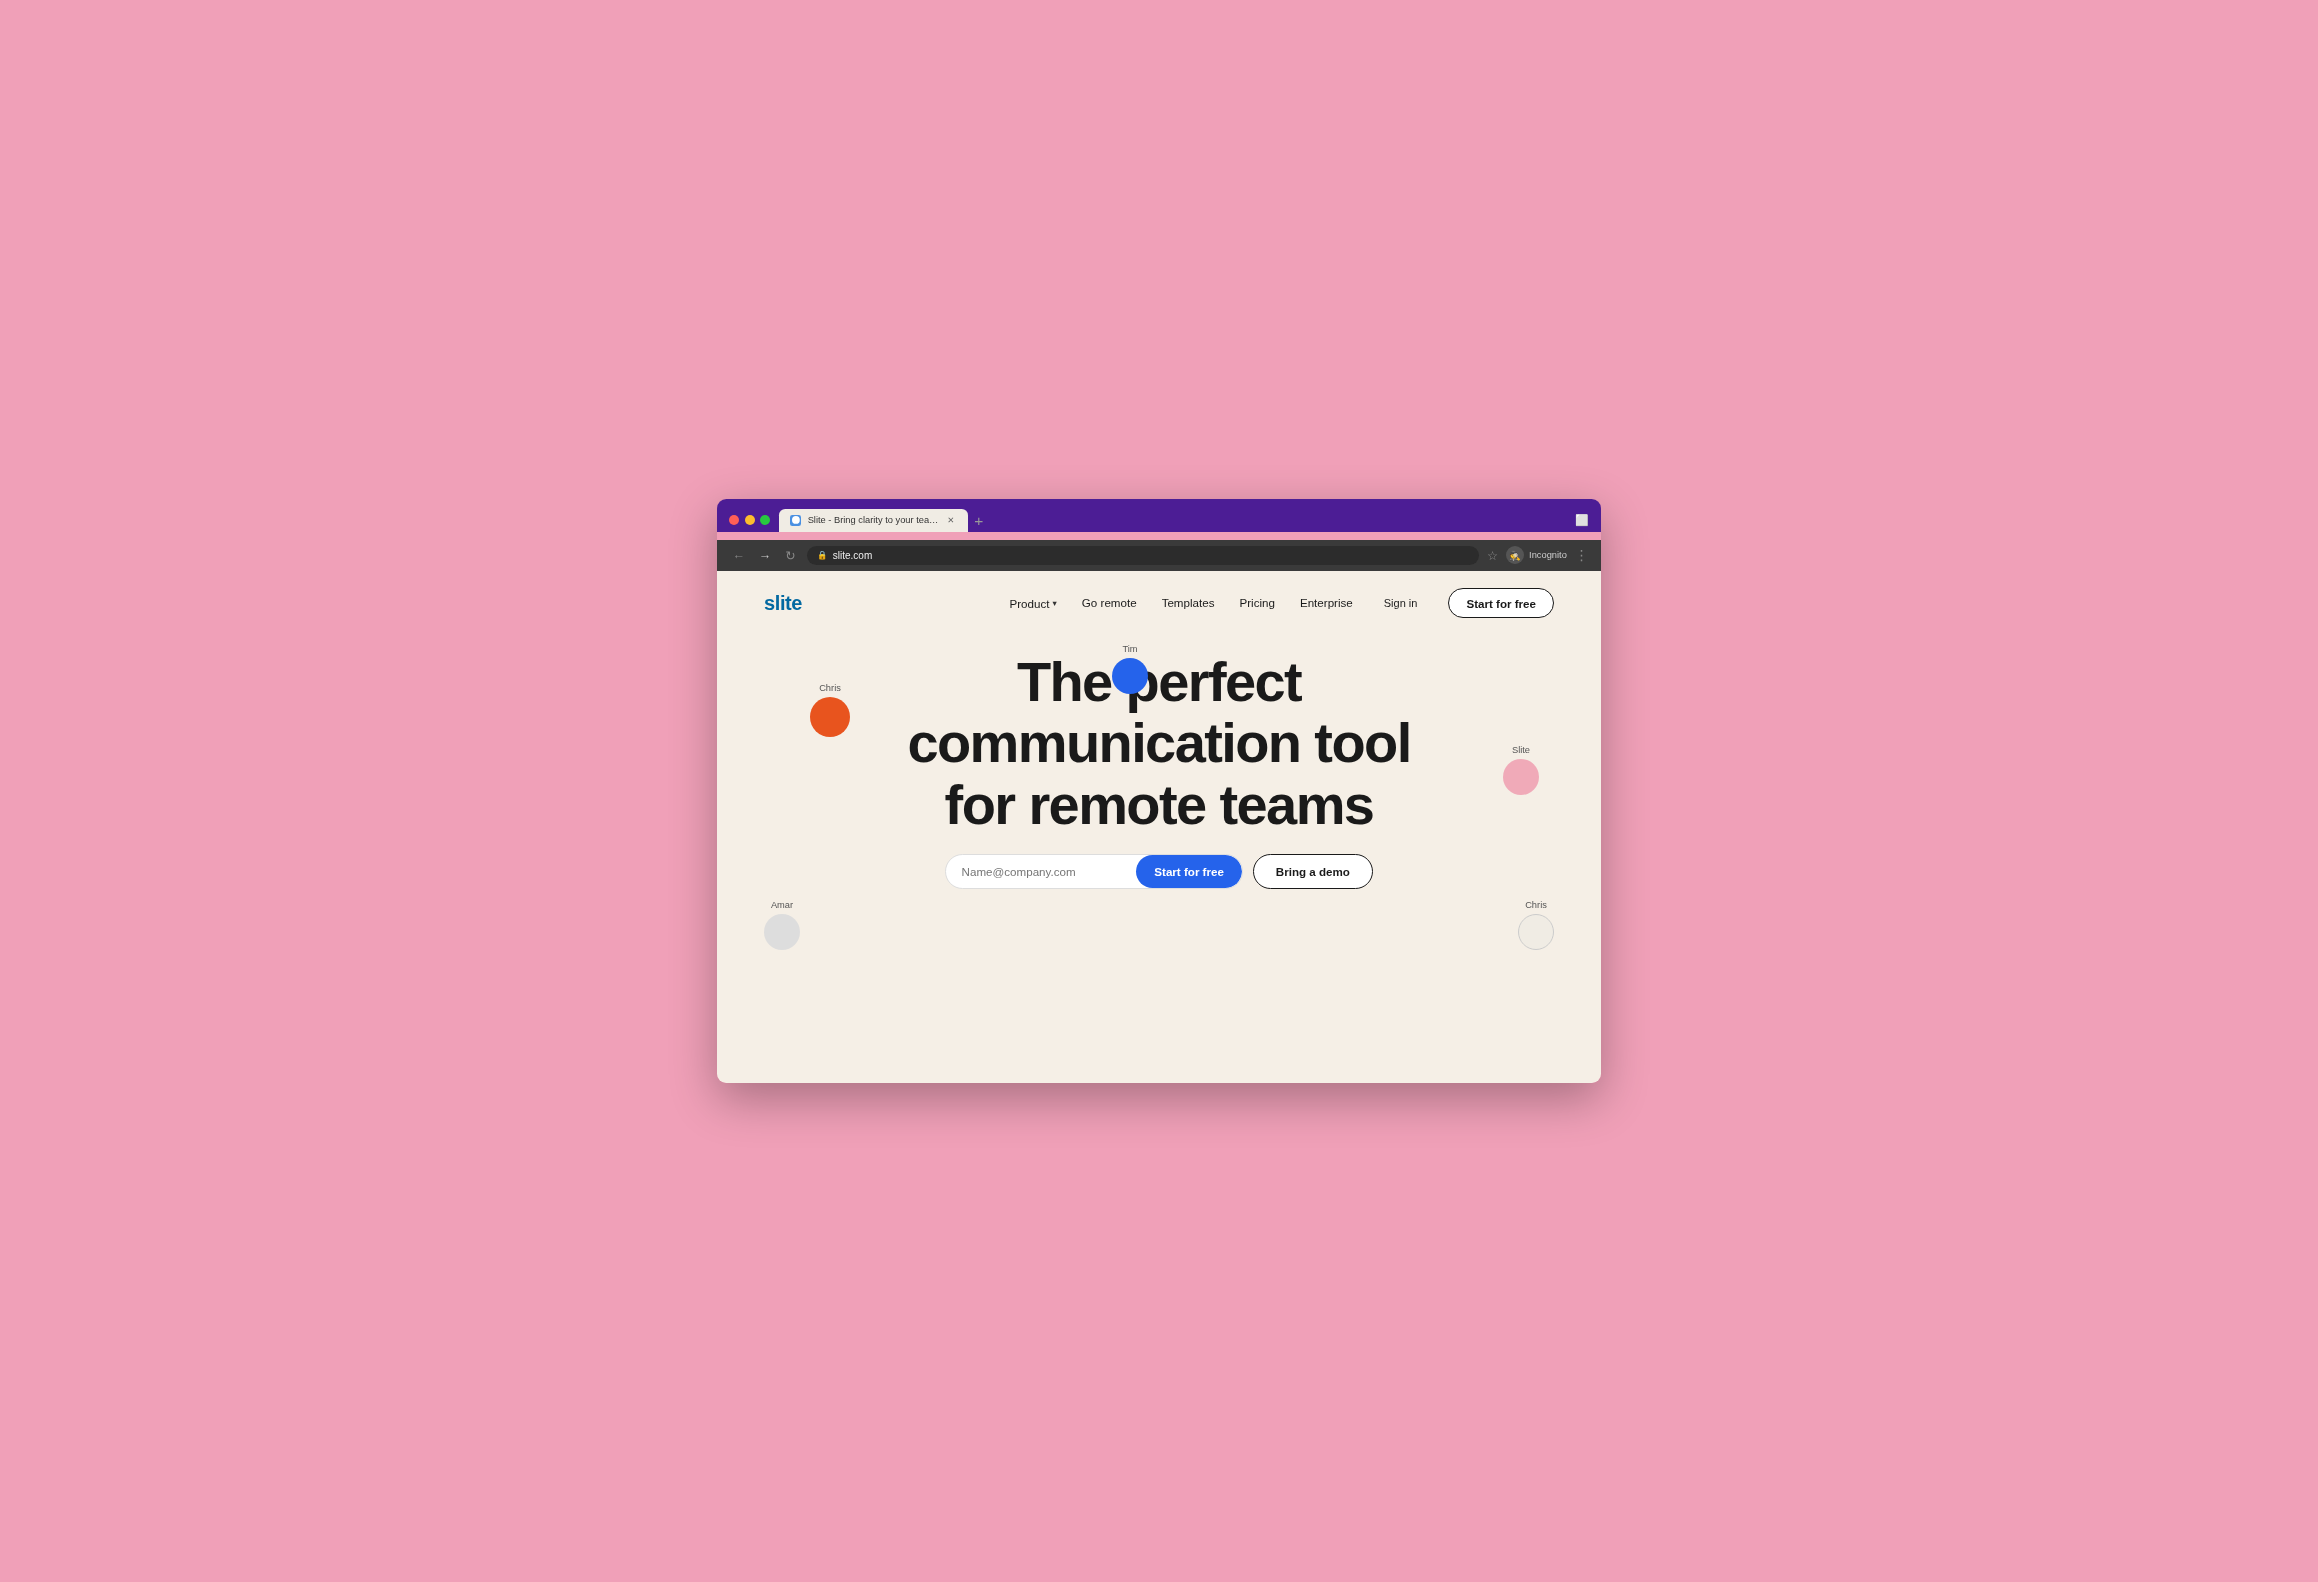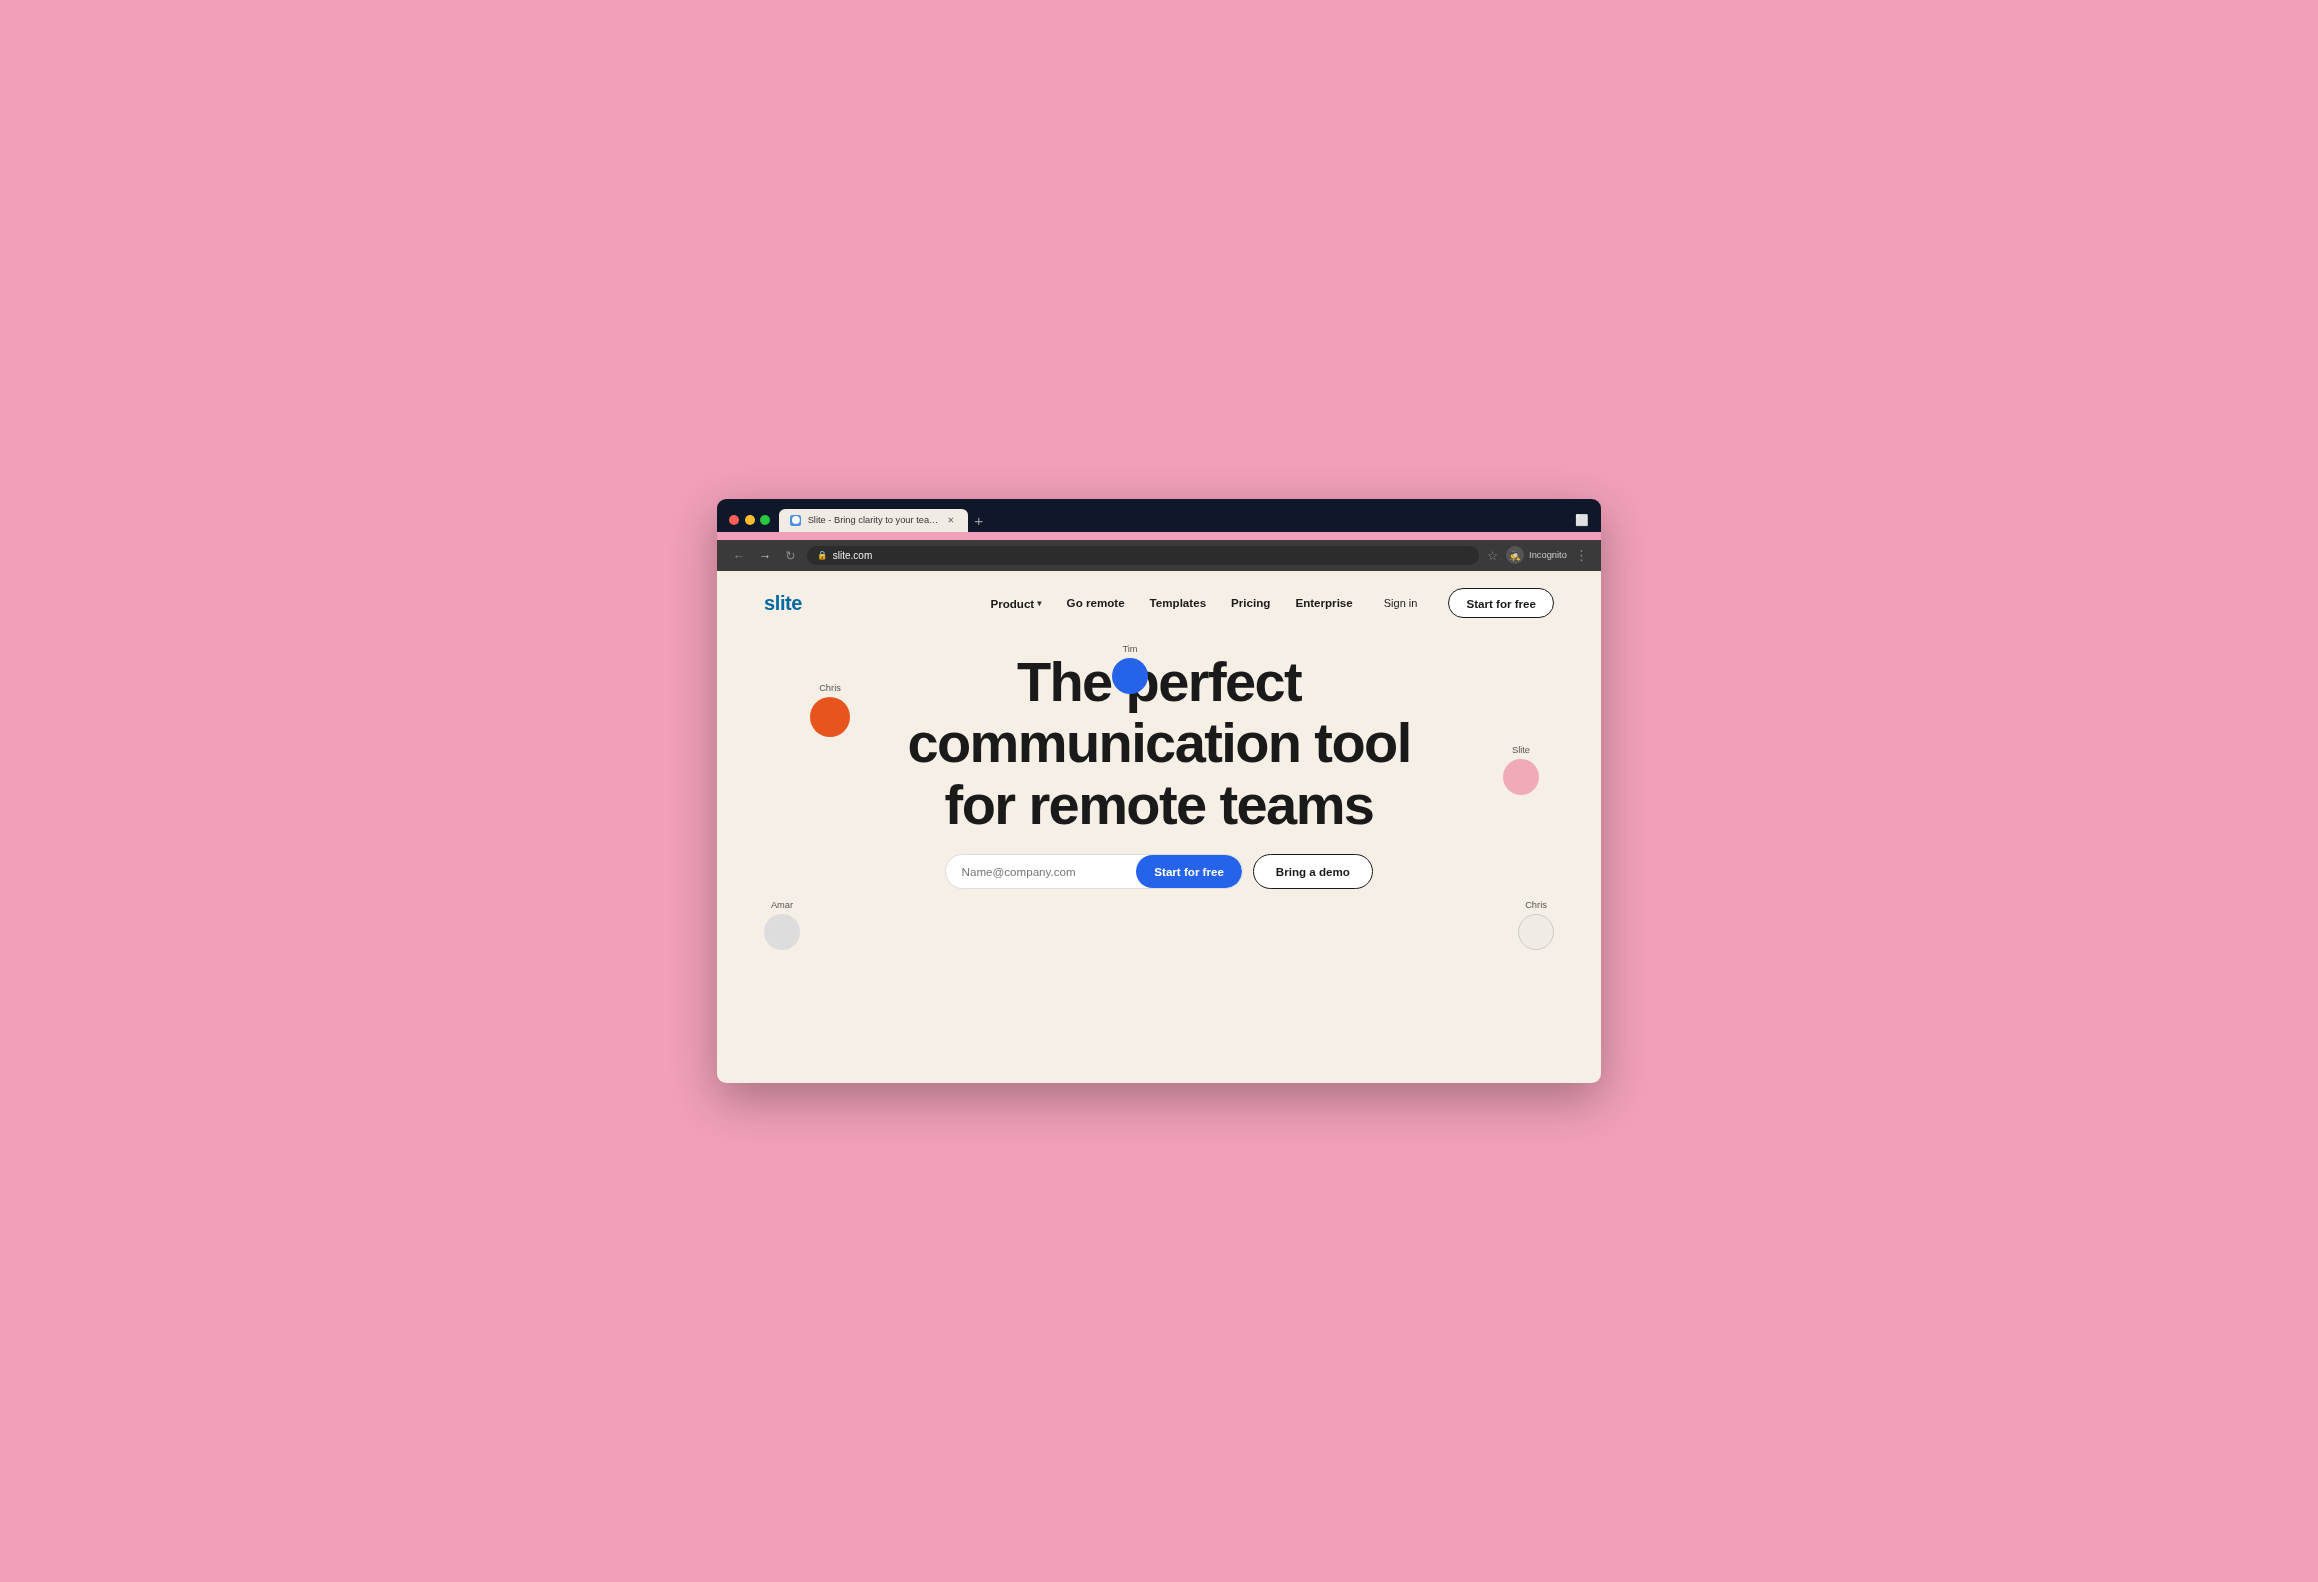--- a/index.html
+++ b/index.html
@@ -15,21 +15,21 @@
 
     .browser-window {
       width: 884px;
       border-radius: 9.3px;
       overflow: hidden;
       box-shadow: 0 15.5px 47px rgba(0,0,0,0.3);
     }
 
     
     .browser-chrome {
-      background: #0f172a;
+      background: #4c1d95;
       padding: 9.3px 12.4px 0;
     }
 
     .browser-top-bar {
       display: flex;
       align-items: center;
       gap: 9.3px;
       margin-bottom: 7.8px;
     }
 
@@ -204,21 +204,21 @@
       display: flex;
       align-items: center;
       gap: 25px;
       list-style: none;
     }
 
     .nav-links a {
       text-decoration: none;
       color: #1a1a1a;
       font-size: 11.6px;
-      font-weight: 700;
+      font-weight: 400;
     }
 
     .nav-product {
       display: flex;
       align-items: center;
       gap: 3.1px;
     }
 
     .chevron-down {
       font-size: 8.5px;

